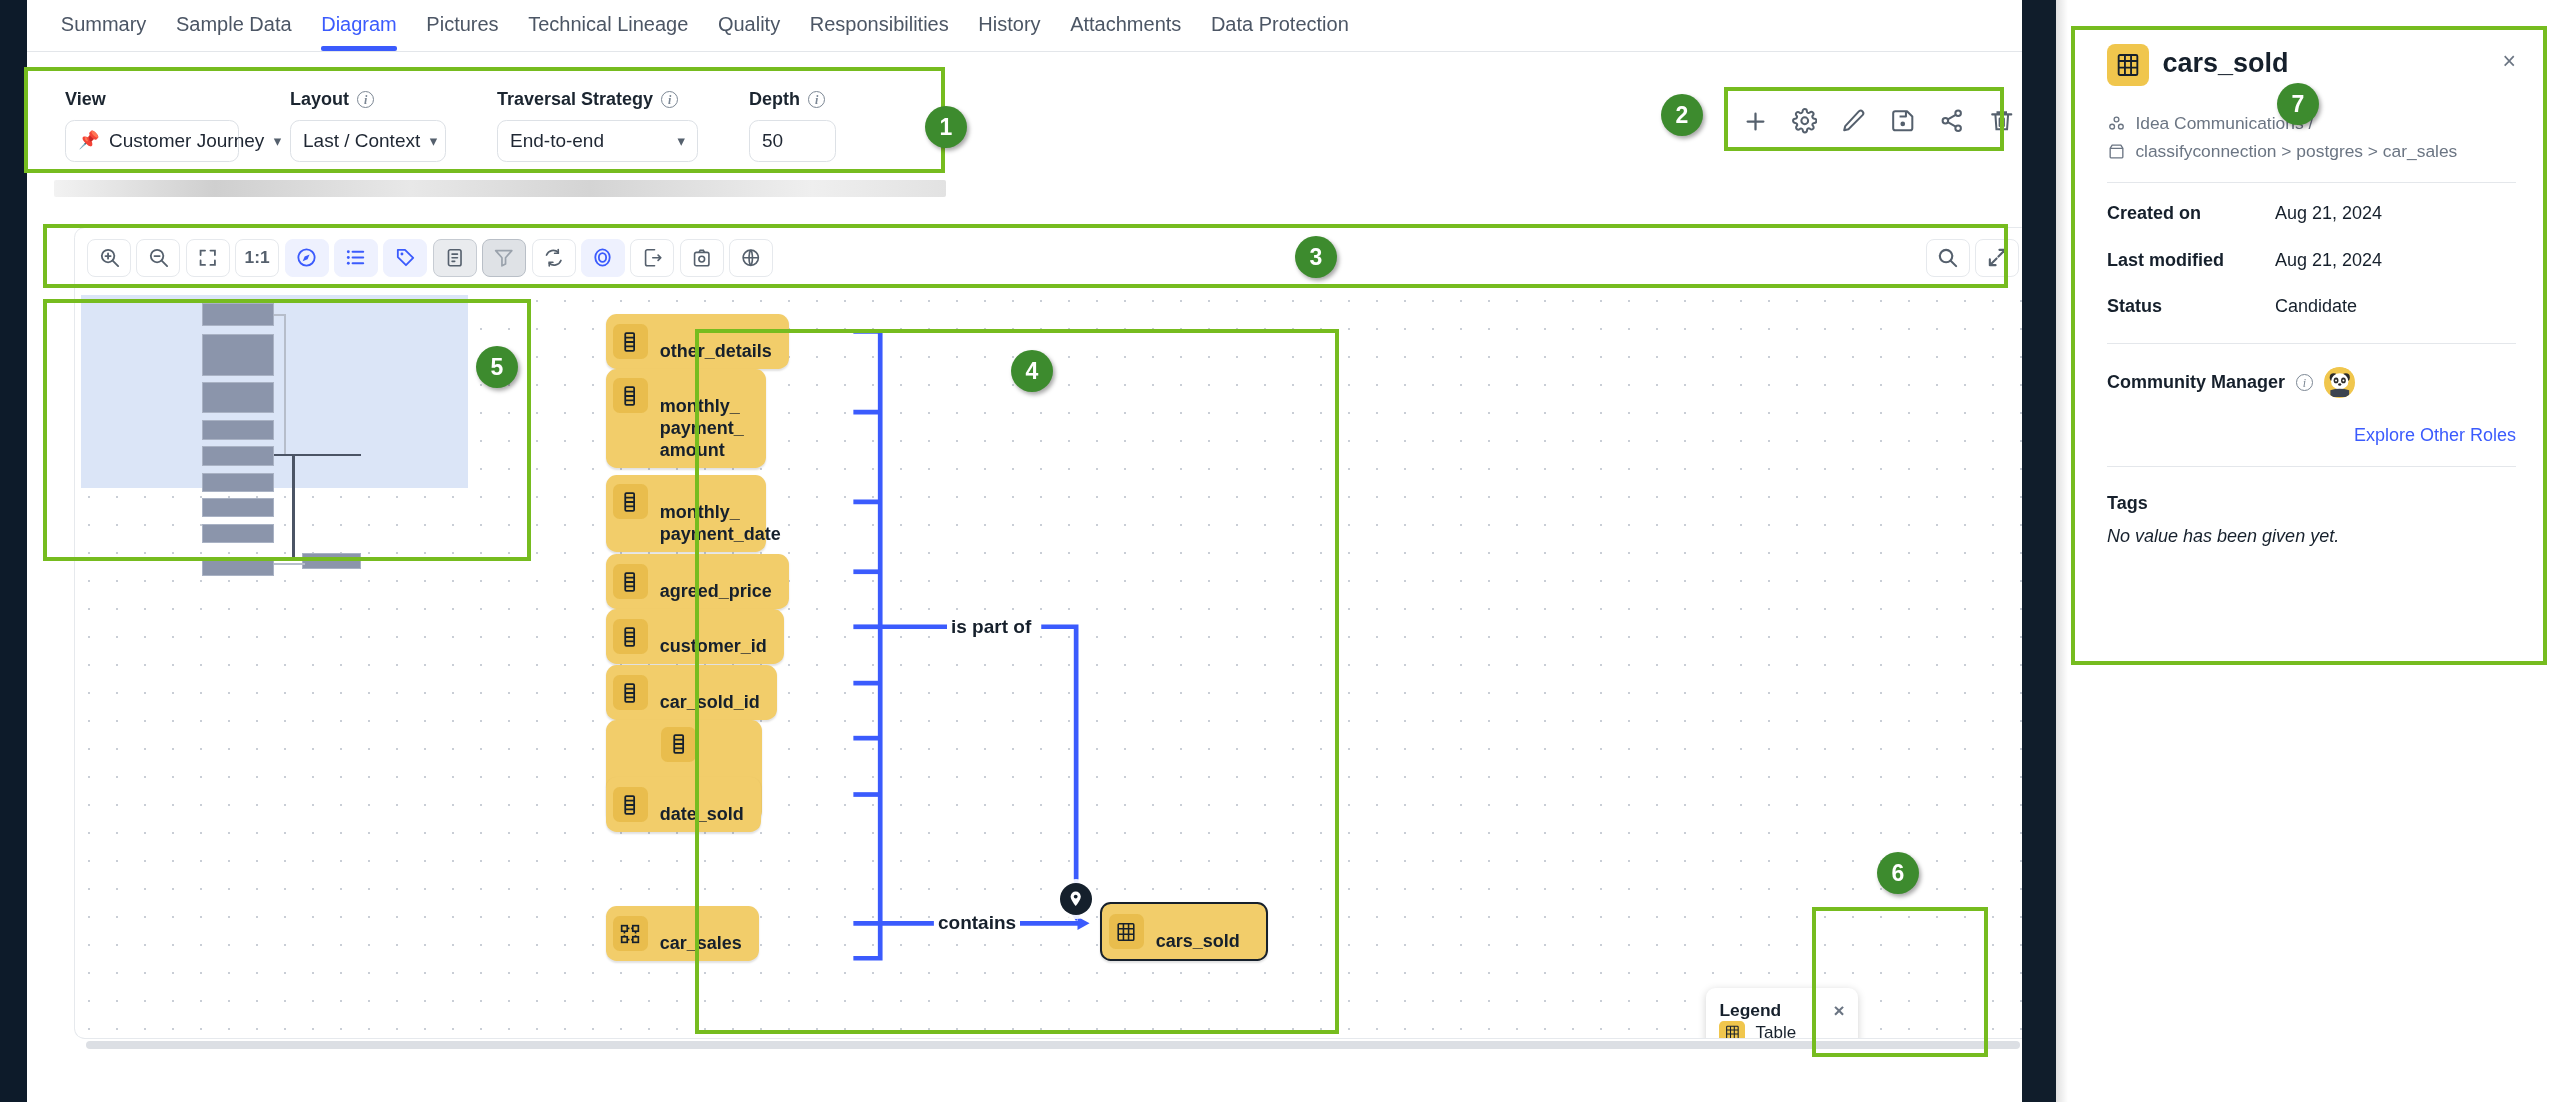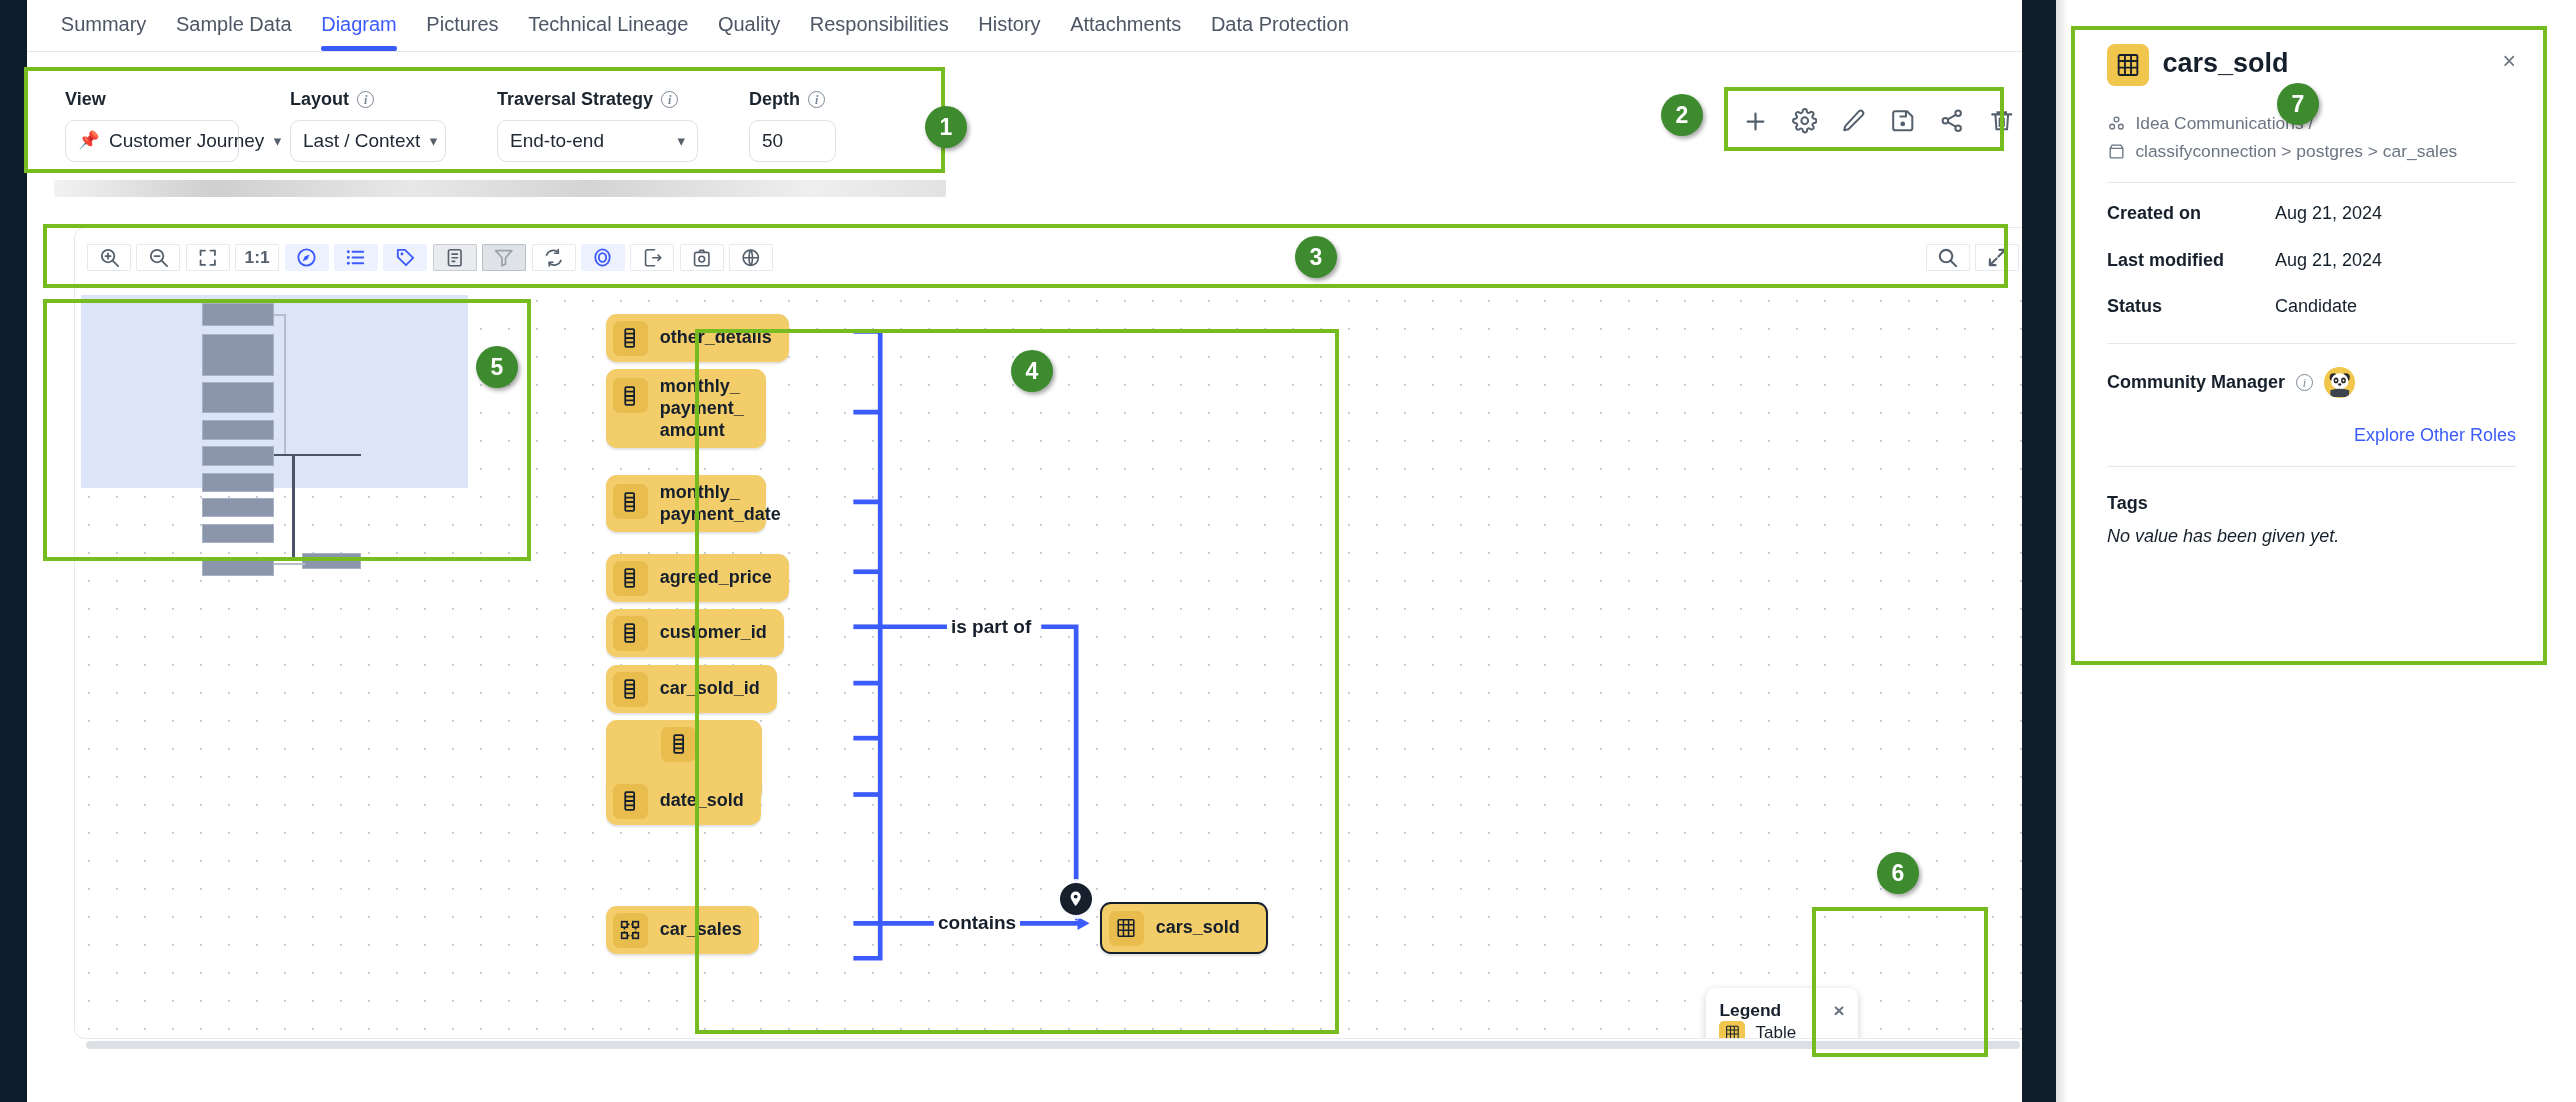--- a/index.html
+++ b/index.html
@@ -101,21 +101,21 @@
   .diagram-box {
     position: absolute; left: 47px; top: 212px; width: 1973px; height: 832px;
   }
   .dtoolbar {
     position: absolute; left: 0px; top: 14.8px; width: 1958px; height: 62px;
     border: 1.3px solid #e6e9ed; border-top-left-radius: 10.7px; border-top-right-radius: 10.7px;
     background: #fff; display: flex; align-items: center; padding: 0 12px;
     gap: 5.4px;
   }
   .dbtn {
-    width: 44px; height: 27px; border: 1.3px solid #e6e9ed; border-radius: 1px;
+    width: 44px; height: 38px; border: 1.3px solid #e6e9ed; border-radius: 8px;
     background: #fff; display: flex; align-items: center; justify-content: center;
     color: #55606d; cursor: pointer; flex: 0 0 auto;
   }
   .dbtn.blue { background: #eef1fe; border-color: #eef1fe; color: #3b5bfd; }
   .dbtn.gray { background: #e9ebee; border-color: #c7ccd3; color: #55606d; }
   .dbtn.gray2 { background: #dfe2e6; border-color: #b9bfc7; color: #9aa2ac; }
   .dtool-spacer { flex: 1 1 auto; }
   
   .canvas {
     position: absolute; left: 0px; top: 75px; width: 1958px; height: 752px;
@@ -139,21 +139,21 @@
     position: absolute; display: flex; align-items: center; gap: 12px;
     background: #f2cd6a; border-radius: 10.7px; padding: 6.7px 17.4px 6.7px 6.7px;
     font-size: 18px; font-weight: bold; color: #16202c;
     box-shadow: 0 1.3px 2px rgba(0,0,0,0.12); cursor: pointer;
   }
   .gnode.selected { border: 2.7px solid #16202c; background: #f2cd6a; }
   .gnode .nicon {
     width: 35px; height: 35px; border-radius: 6.7px; background: #e9bd4d;
     display: flex; align-items: center; justify-content: center; flex: 0 0 auto;
   }
-  .gnode .nlabel { line-height: 1.22; }
+  .gnode .nlabel { line-height: 1.22; margin-top: 20px; }
   .edge-label {
     position: absolute; font-size: 19px; color: #16202c; background: #fff;
     padding: 0 4px; font-weight: bold; white-space: nowrap;
   }
   .pin-marker {
     position: absolute; width: 32px; height: 32px; border-radius: 50%;
     background: #15202c; display: flex; align-items: center; justify-content: center;
     box-shadow: 0 0 0 4px rgba(255,255,255,0.9); z-index: 6;
   }
   

